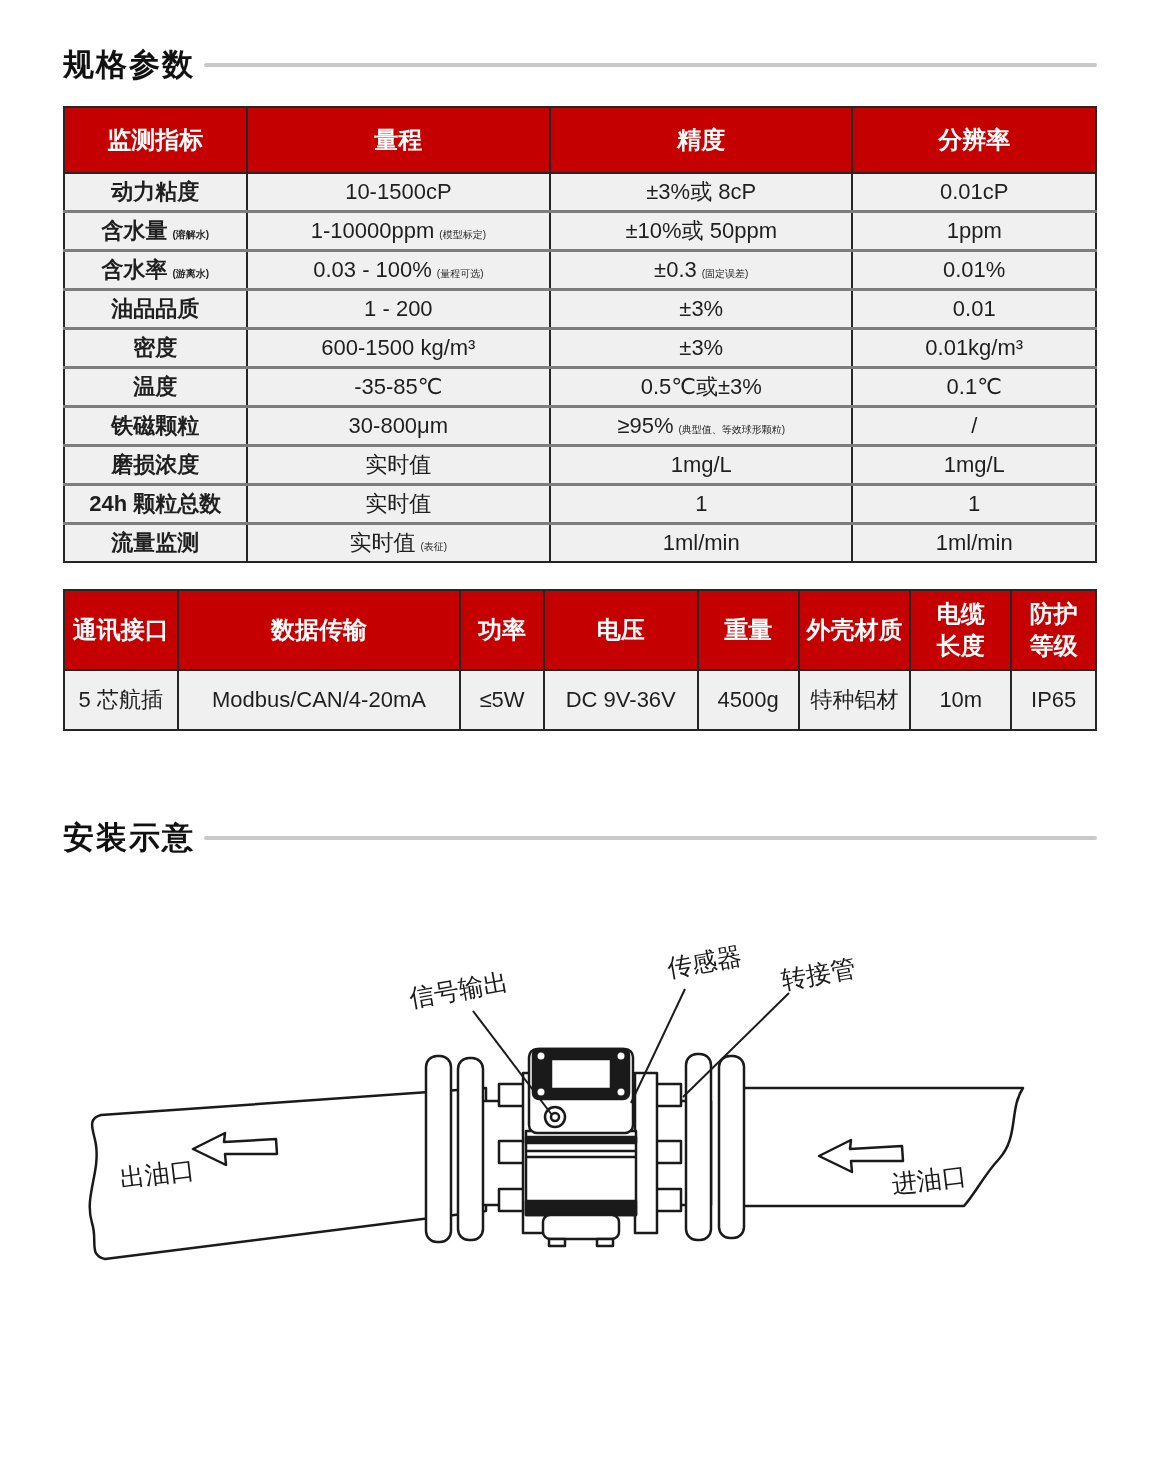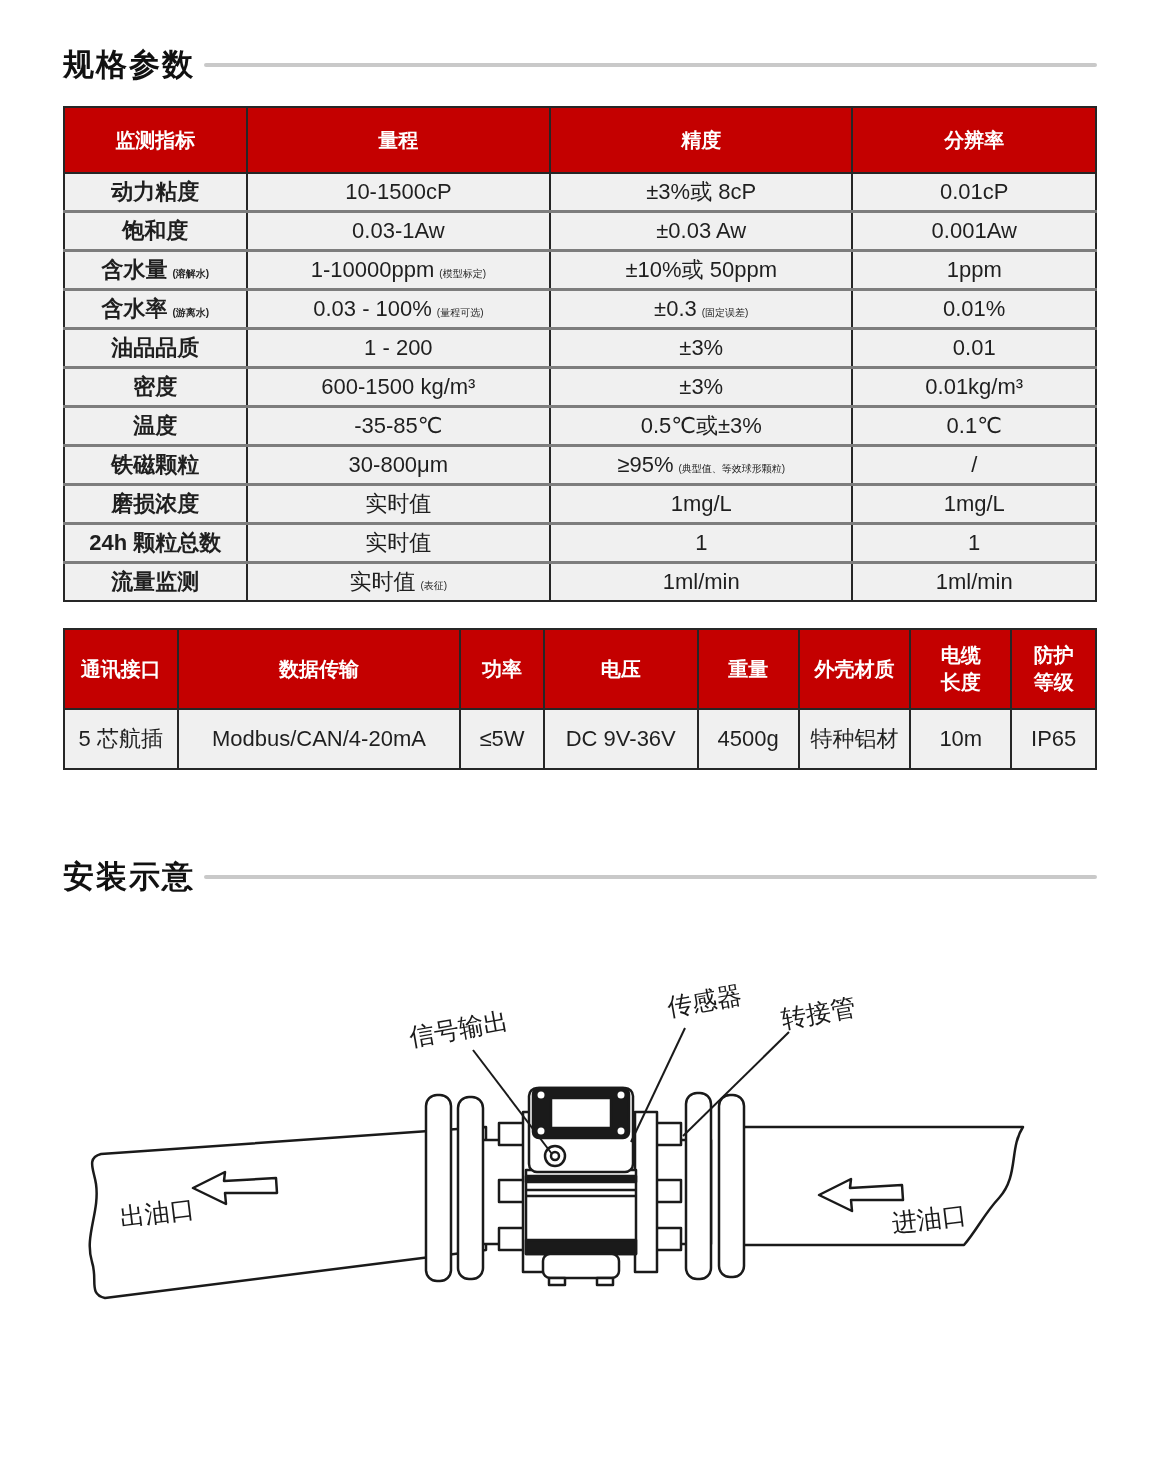--- a/index.html
+++ b/index.html
@@ -18,21 +18,21 @@
     letter-spacing:2px; white-space:nowrap;
   }
   .rule { flex:1; height:4px; background:#c9c9c9; border-radius:2px; }
 
   
   table {
     width:100%; border-collapse:collapse; table-layout:fixed;
     border:2px solid #262626;
   }
   th {
-    background:#c40000; color:#ffffff; font-weight:bold; font-size:20px;
+    background:#c40000; color:#ffffff; font-weight:bold; font-size:24px;
     border-left:2px solid #262626; border-bottom:2px solid #262626;
     text-align:center; vertical-align:middle; padding:0 4px;
   }
   td {
     background:#f0f0f0; font-size:22px; text-align:center; vertical-align:middle;
     border-left:2px solid #262626; border-top:3px solid #7d7d7d;
     padding:0 4px; color:#1f1f1f;
   }
   th:first-child, td:first-child { border-left:none; }
   tbody tr:first-child td { border-top:none; }
@@ -79,26 +79,20 @@
         <th>精度</th>
         <th>分辨率</th>
       </tr>
     </thead>
     <tbody>
       <tr>
         <td class="row-head"><span>动力粘度</span></td>
         <td><span>10-1500cP</span></td>
         <td><span>±3%或 8cP</span></td>
         <td><span>0.01cP</span></td>
-      </tr>
-      <tr>
-        <td class="row-head"><span>饱和度</span></td>
-        <td><span>0.03-1Aw</span></td>
-        <td><span>±0.03 Aw</span></td>
-        <td><span>0.001Aw</span></td>
       </tr>
       <tr>
         <td class="row-head"><span>含水量</span><span class="note">(溶解水)</span></td>
         <td><span>1-10000ppm</span><span class="note">(模型标定)</span></td>
         <td><span>±10%或 50ppm</span></td>
         <td><span>1ppm</span></td>
       </tr>
       <tr>
         <td class="row-head"><span>含水率</span><span class="note">(游离水)</span></td>
         <td><span>0.03 - 100%</span><span class="note">(量程可选)</span></td>

